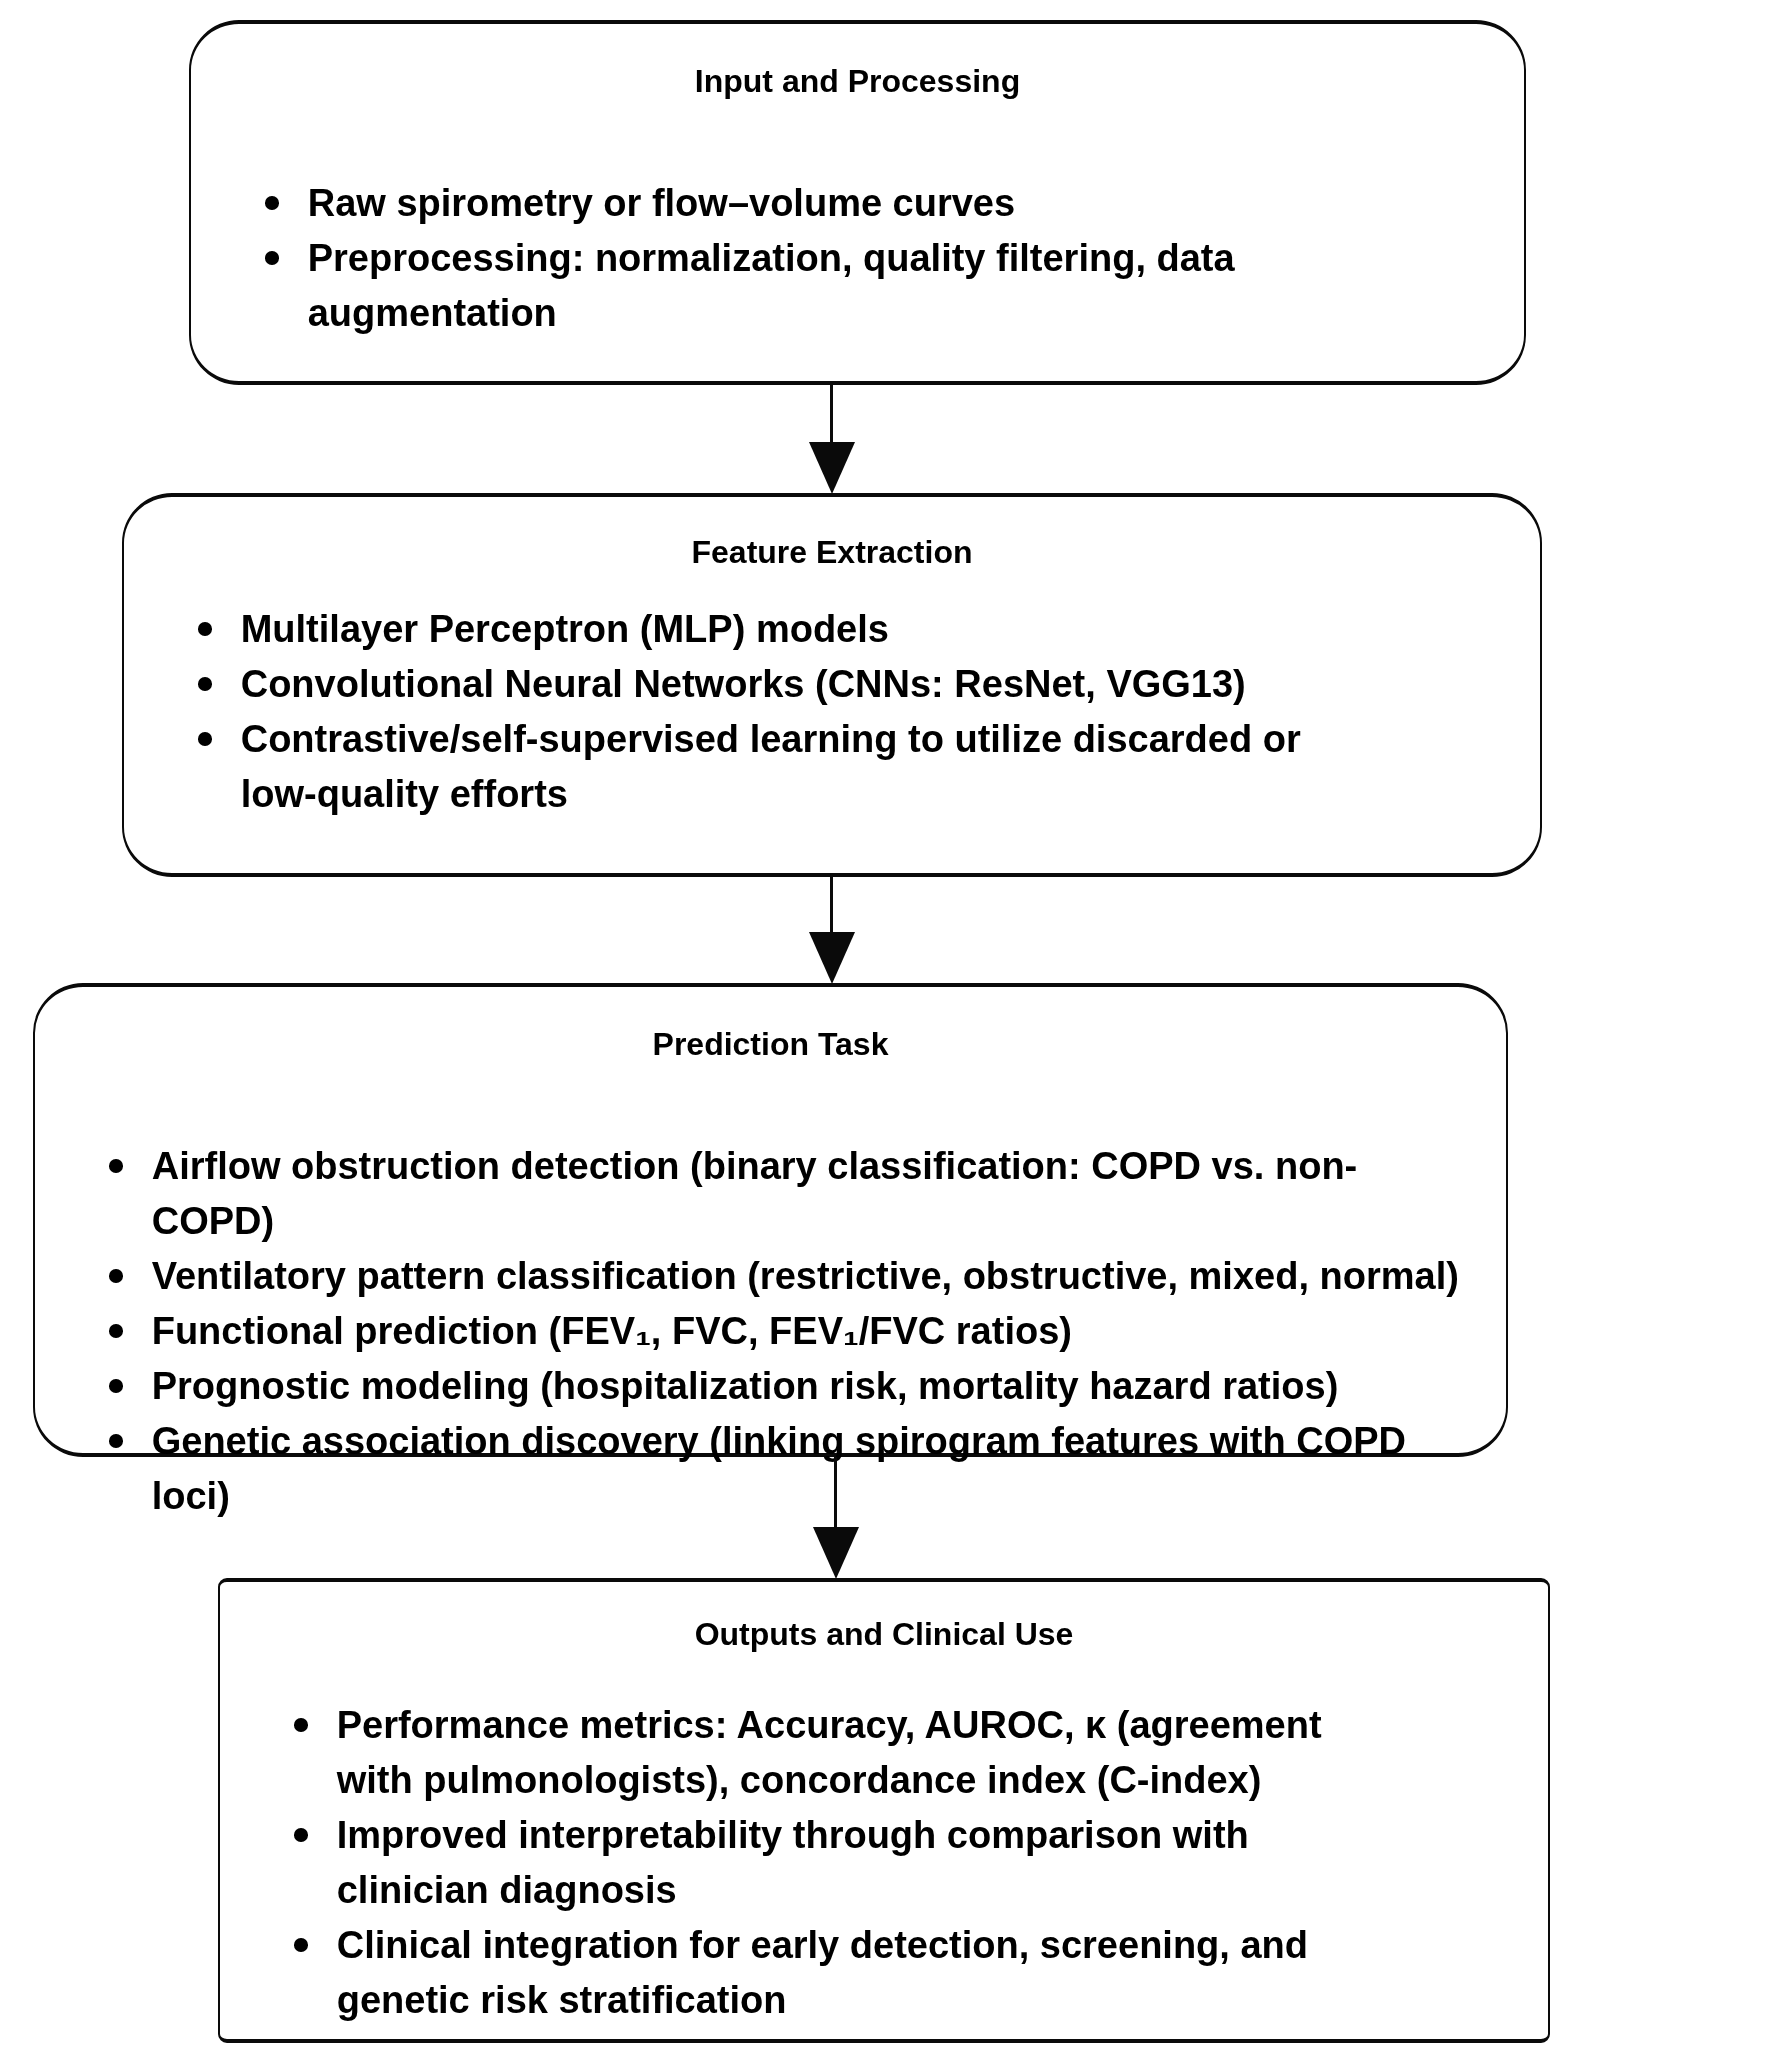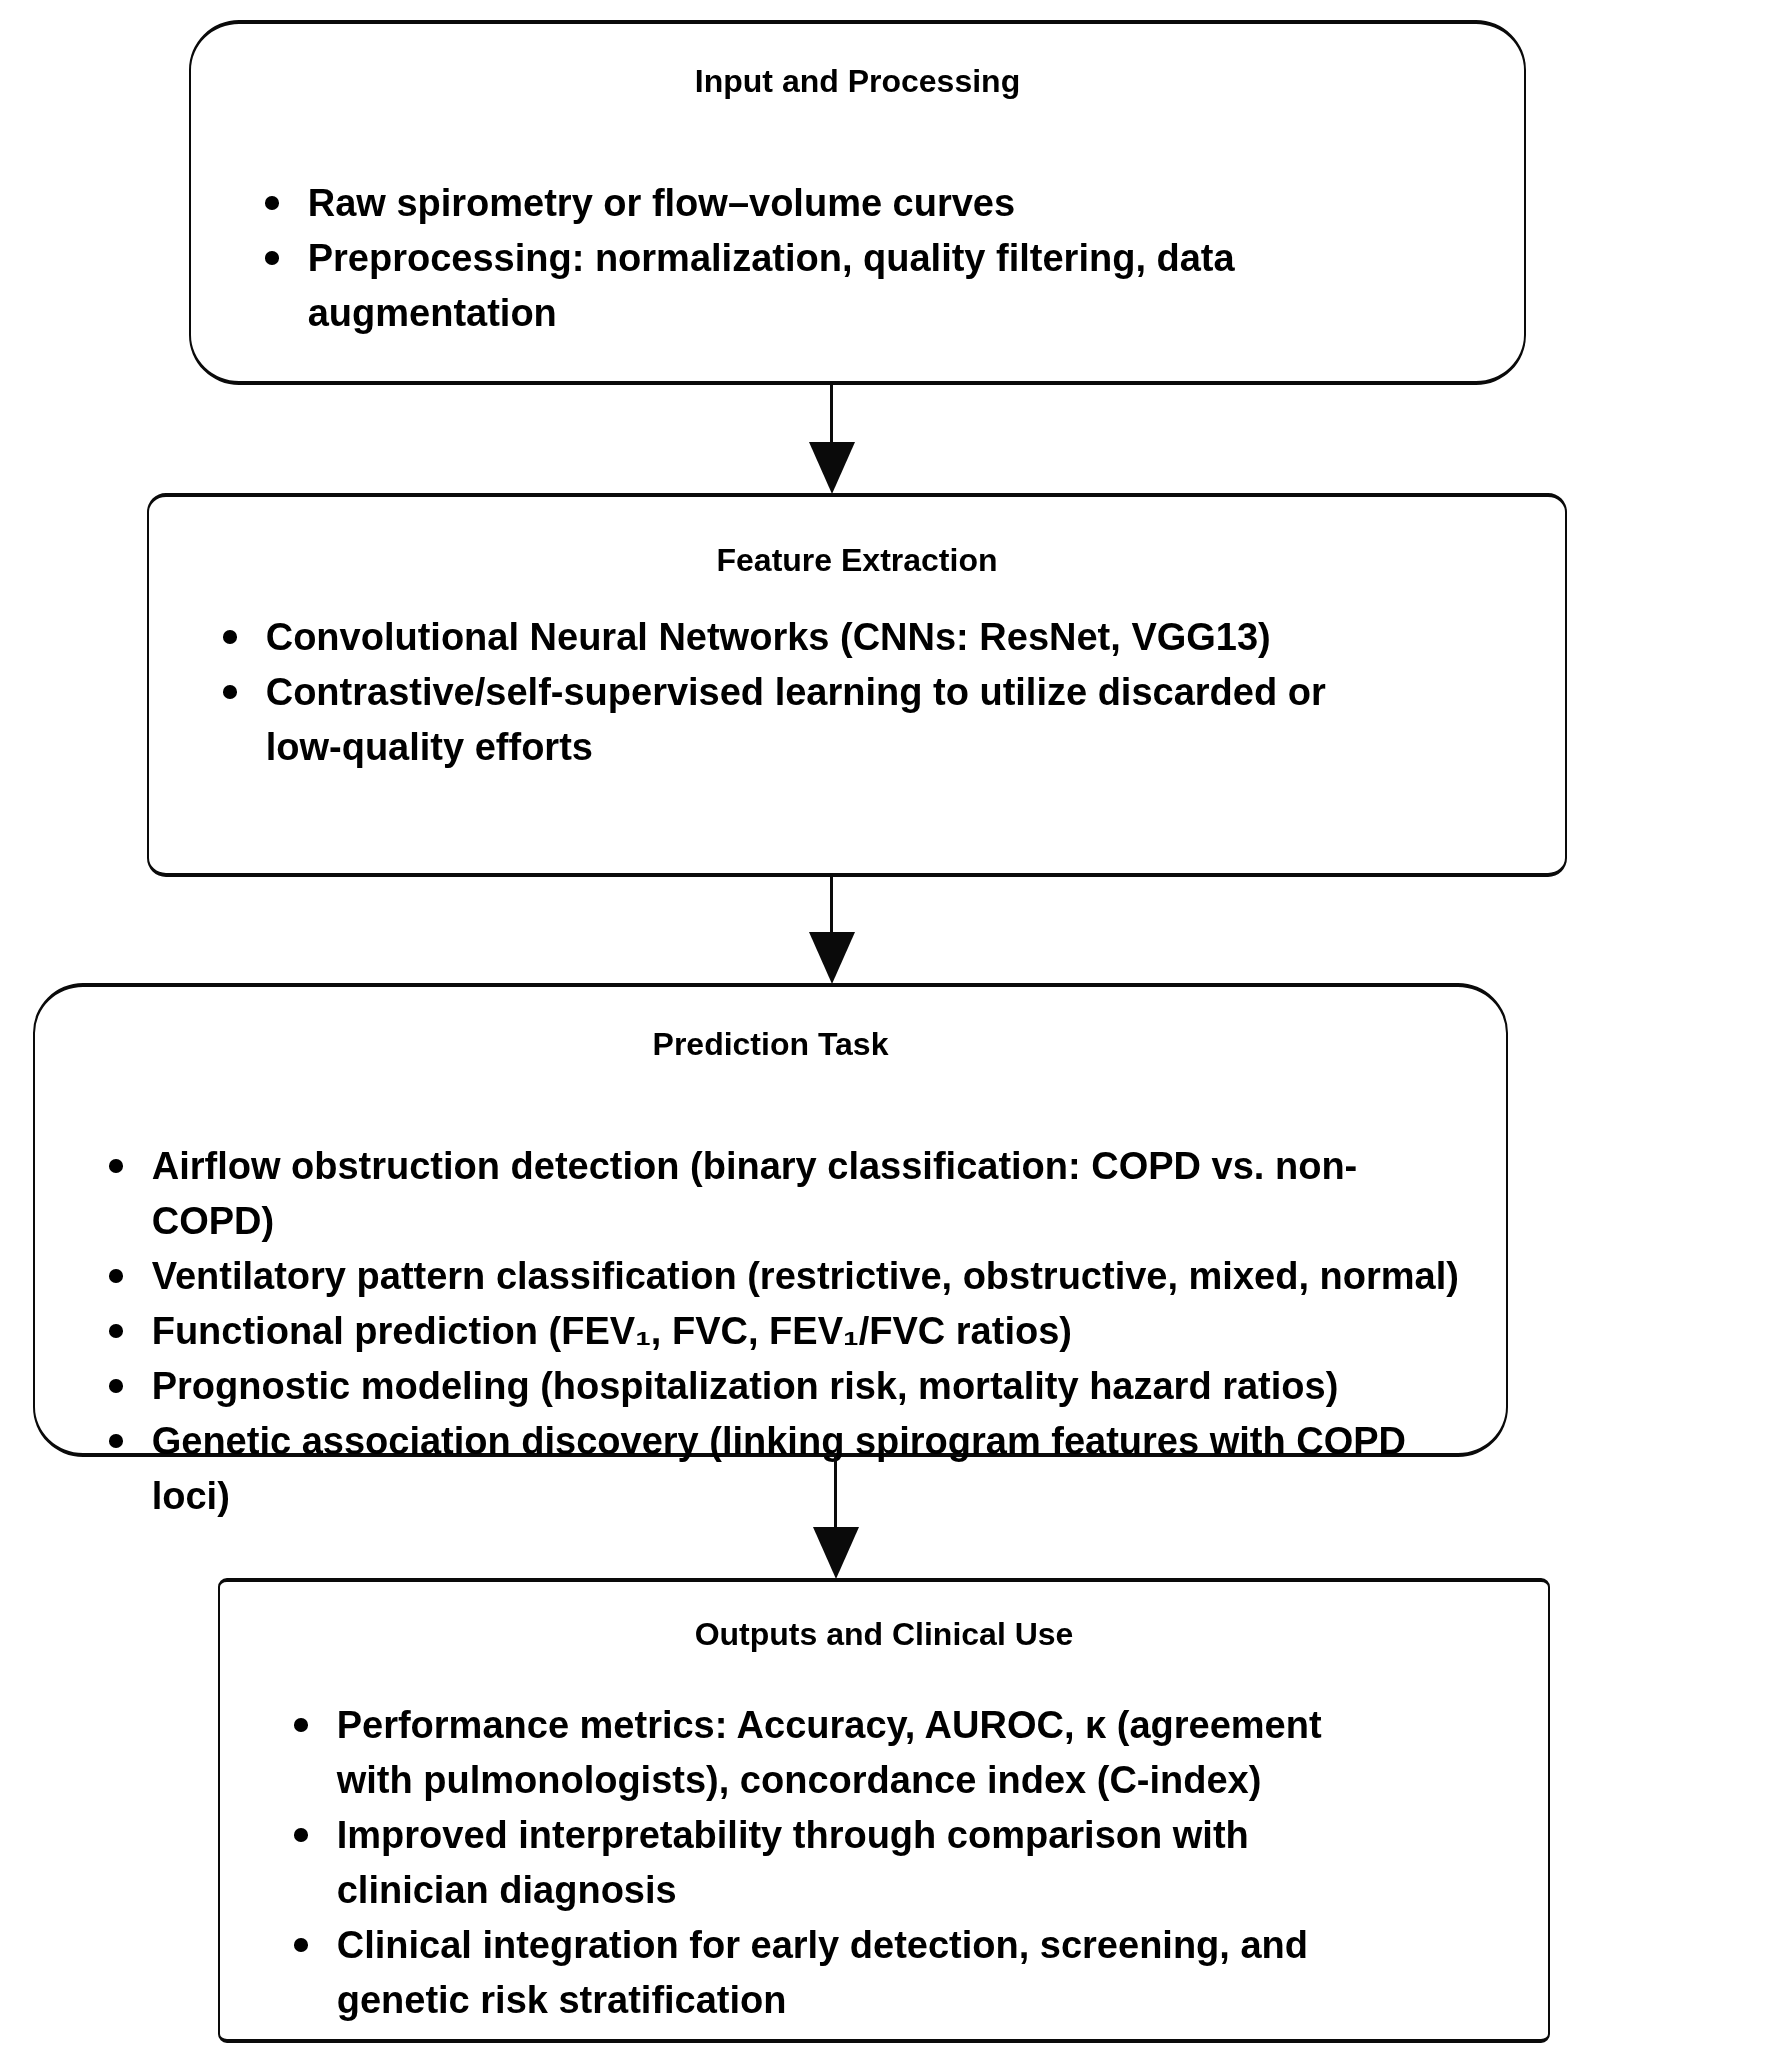--- a/index.html
+++ b/index.html
@@ -53,21 +53,21 @@
     border-radius: 50%;
   }
   .btext {
     font-size: 38px;
     line-height: 55px;
     white-space: pre-line;
   }
   
   .box-1 { left: 189px;  top: 20px;   width: 1337px; height: 365px; padding-top: 26px; }
   .box-1 .bullets { margin-top: 63px; }
-  .box-2 { left: 147px;  top: 493px;  width: 1420px; height: 384px; padding-top: 32px; border-radius: 19px; }
+  .box-2 { left: 122px;  top: 493px;  width: 1420px; height: 384px; padding-top: 24px; }
   .box-2 .bullets { margin-top: 18px; }
   .box-3 { left: 33px;   top: 983px; width: 1475px; height: 474px; padding-top: 26px; }
   .box-3 .bullets { margin-top: 63px; }
   .box-4 { left: 218px;  top: 1578px; width: 1332px; height: 465px; padding-top: 21px; border-radius: 9px; }
   .box-4 .bullets { margin-top: 32px; }
 
   .arrow {
     position: absolute;
     width: 47px;
     display: flex;
@@ -112,20 +112,24 @@
   </section>
 
   <div class="arrow arrow-1">
     <div class="arrow-line"></div>
     <div class="arrow-head"></div>
   </div>
 
   <section class="box box-2">
     <h2 class="box-title">Feature Extraction</h2>
     <ul class="bullets">
+      <li class="bullet-item">
+        <span class="dot"></span>
+        <span class="btext">Multilayer Perceptron (MLP) models</span>
+      </li>
       <li class="bullet-item">
         <span class="dot"></span>
         <span class="btext">Convolutional Neural Networks (CNNs: ResNet, VGG13)</span>
       </li>
       <li class="bullet-item">
         <span class="dot"></span>
         <span class="btext">Contrastive/self-supervised learning to utilize discarded or
 low-quality efforts</span>
       </li>
     </ul>

